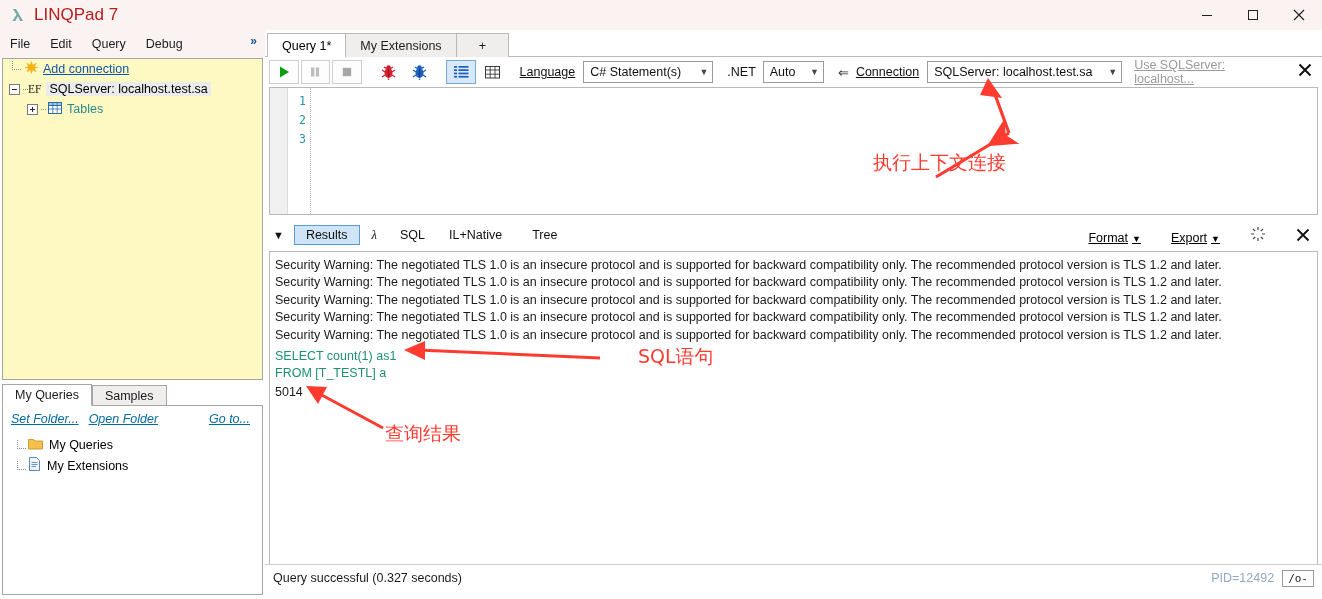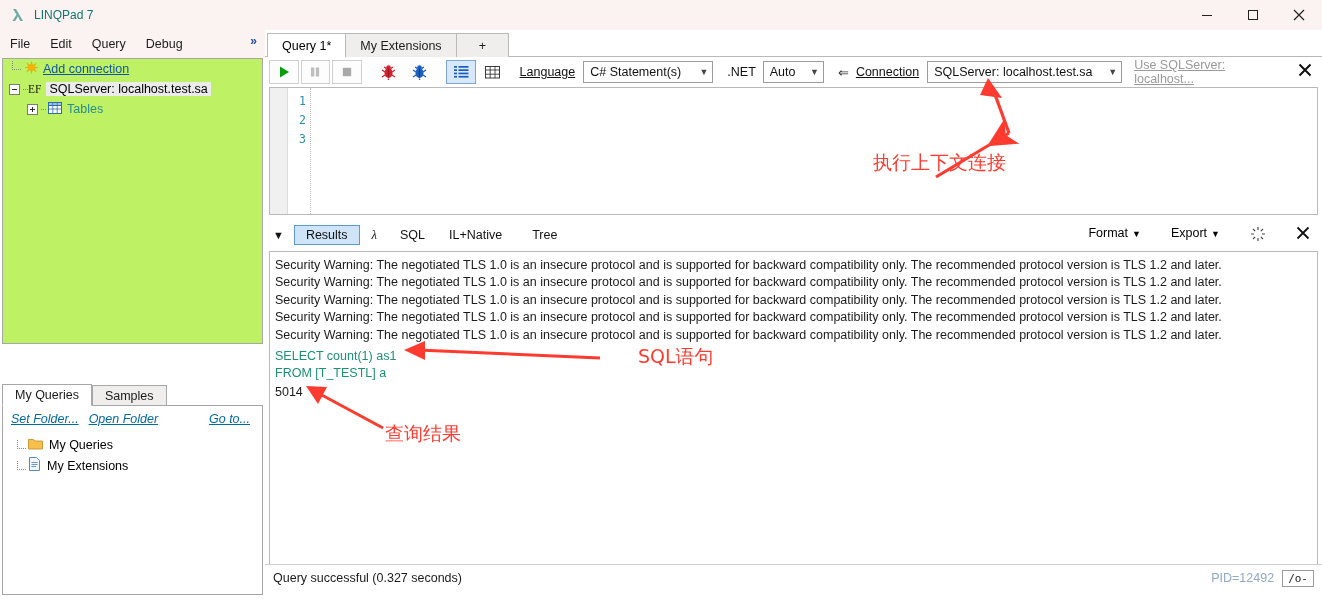--- a/index.html
+++ b/index.html
@@ -21,21 +21,21 @@
   .titlebar {
     position: absolute; left: 0; top: 0; width: 1322px; height: 30px;
     background: #fbf2f2;
     display: flex; align-items: center;
   }
   .titlebar-icon {
     width: 16px; height: 16px; margin-left: 10px; margin-right: 8px;
     position: relative;
   }
   .titlebar-title {
-    font-size: 12px; color: #0f766e;
+    font-size: 17px; color: #b91c1c;
   }
   .win-buttons {
     position: absolute; right: 0; top: 0; height: 30px; display: flex;
   }
   .win-btn {
     width: 46px; height: 30px; display: flex; align-items: center; justify-content: center;
     font-size: 12px; color: #222;
   }
 
   
@@ -54,22 +54,22 @@
   .licensed {
     position: absolute; right: 10px; top: 33px;
     font-size: 12px; color: #1b1b1b;
   }
 
   
   .left-panel {
     position: absolute; left: 2px; top: 58px; width: 261px; height: 538px;
   }
   .conn-tree {
-    position: absolute; left: 0; top: 0; width: 261px; height: 286px;
-    background: #bef264; border: 1px solid #a6a6a6;
+    position: absolute; left: 0; top: 0; width: 261px; height: 322px;
+    background: #fef9c3; border: 1px solid #a6a6a6;
     overflow: hidden;
   }
   .tree-row { display: flex; align-items: center; height: 20px; padding-left: 6px; position: relative; }
   .tree-row .lbl { font-size: 12.5px; }
   .link-blue { color: #1154a8; text-decoration: underline; }
   .ef-badge { color: #1b1b1b; font-size: 11.5px; font-family: "Liberation Serif", serif; }
   .sel-bg { background: #ebebeb; padding: 0 3px; }
   .teal { color: #2a8a8f; }
   .expander {
     display: inline-block; width: 11px; height: 11px; border: 1px solid #7a7a7a;
@@ -164,21 +164,21 @@
   .kw { color: #0000ff; }
   .type { color: #2b91af; }
 
   
   .res-head {
     display: flex; align-items: center; height: 28px; margin: 6px 4px 0 4px; gap: 2px;
   }
   .res-arrow { font-size: 11px; padding: 0 8px 0 4px; color: #111; }
   .res-tab { font-size: 12.5px; padding: 2px 11px; color: #111; }
   .res-tab.active { background: #cfe4f7; border: 1px solid #5b9bd5; }
-  .res-tools { margin-left: auto; display: flex; align-items: flex-start; gap: 30px; padding-right: 8px; font-size: 12.5px; }
+  .res-tools { margin-left: auto; display: flex; align-items: flex-end; gap: 30px; padding-right: 8px; font-size: 12.5px; text-decoration: underline; }
   .res-tools .caret { font-size: 9px; margin-left: 4px; }
 
   
   .res-body {
     margin: 2px 4px 0 4px; height: 328px; border: 1px solid #b9b9b9; background: #fff;
     overflow: hidden; padding: 5px 0 0 5px; position: relative;
   }
   .res-line { font-size: 12.5px; line-height: 17.4px; color: #1b1b1b; white-space: nowrap; }
   .res-line.sql { color: #1d8f77; }
   .res-line.val { color: #1b1b1b; margin-top: 1px; }

